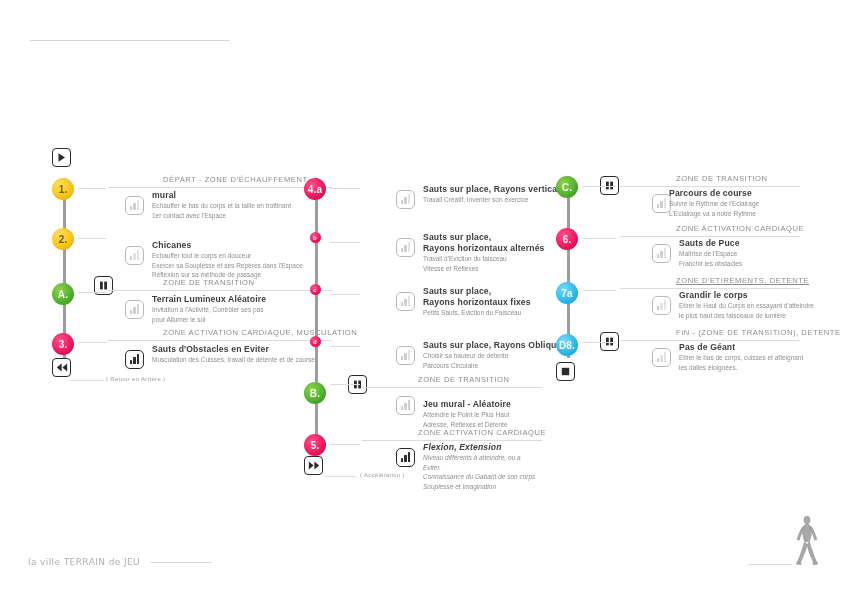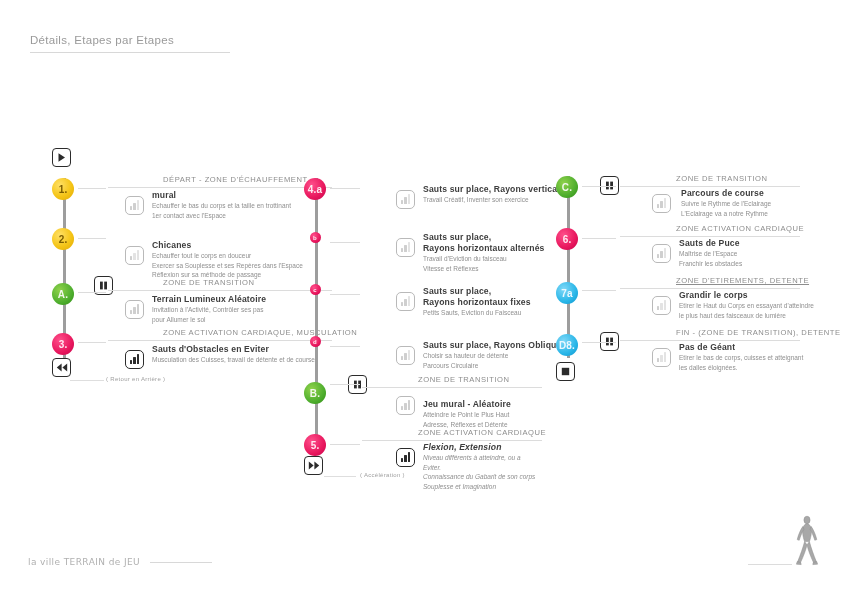--- a/index.html
+++ b/index.html
@@ -78,21 +78,20 @@
   .footer-rule{width:62px;border-bottom:1px solid #d8d8d8;}
   .figure{position:absolute;right:28px;bottom:28px;width:30px;height:52px;}
   .figure-rule{position:absolute;right:58px;bottom:30px;width:44px;border-bottom:1px solid #dcdcdc;}
 </style>
 </head>
 <body>
 
 <div class="page">
 
   <div class="header">
-    <div class="header-title">Détails, Etapes par Etapes</div>
     <div class="header-rule"></div>
   </div>
 
   <div id="cols">
       <div class="column col1">
         <div class="rail" style="top: 30px; height: 195px;"></div>
         <div class="ctrl" style="left: 4px; top: 0px;">
           <svg width="11" height="11" viewBox="0 0 11 11">
             <path d="M2.5 1.3 L9 5.5 L2.5 9.7 Z" fill="#2b2b2b"></path>
           </svg>
@@ -294,21 +293,21 @@
         <div class="zone-rule" style="left: 68px; top: 70px; width: 180px;"></div>
         <div class="zone" style="left: 124px; top: 110px; text-decoration: underline;">ZONE D'ETIREMENTS, DETENTE</div>
         <div class="zone-rule" style="left: 68px; top: 122px; width: 180px;"></div>
         <div class="zone" style="left: 124px; top: 162px;">FIN - (ZONE DE TRANSITION), DETENTE</div>
         <div class="zone-rule" style="left: 68px; top: 174px; width: 180px;"></div>
         <div class="bars" style="position: absolute; left: 100px; top: 28px;">
           <i class="b1"></i>
           <i class="b2"></i>
           <i class="b3 off"></i>
         </div>
-        <div class="entry" style="left: 129px; top: 22px;">
+        <div class="entry" style="left: 117px; top: 22px;">
           <div class="entry-title">Parcours de course</div>
           <div class="entry-desc">Suivre le Rythme de l'Eclairage</div>
           <div class="entry-desc">L'Eclairage va a notre Rythme</div>
         </div>
         <div class="bars" style="position: absolute; left: 100px; top: 78px;">
           <i class="b1"></i>
           <i class="b2"></i>
           <i class="b3 off"></i>
         </div>
         <div class="entry" style="left: 127px; top: 72px;">

